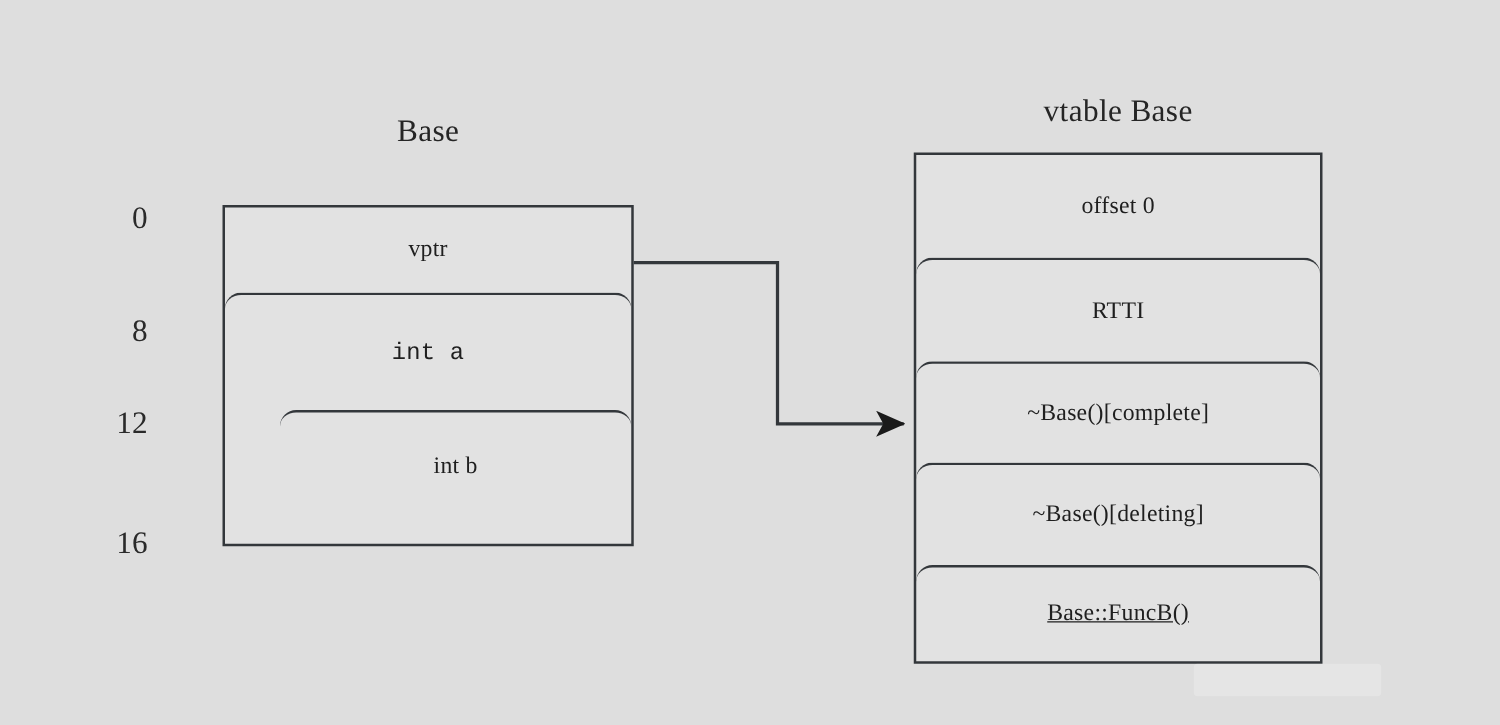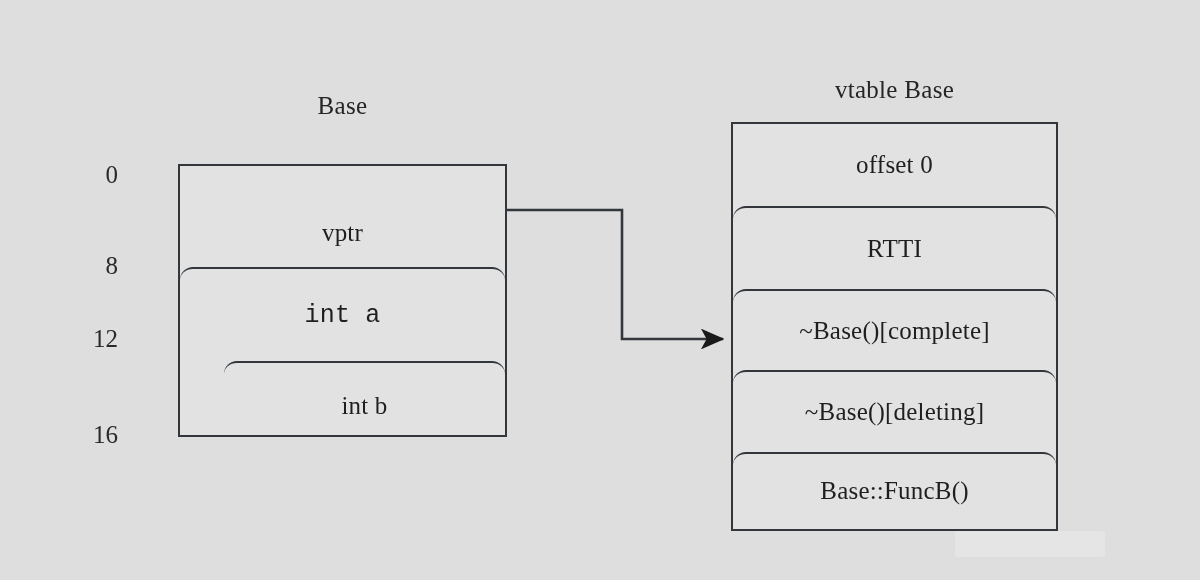--- a/index.html
+++ b/index.html
@@ -38,53 +38,53 @@
     position: absolute;
     border: 2.5px solid #33373b;
     background: #e2e2e2;
     box-sizing: border-box;
   }
   .struct-row {
     box-sizing: border-box;
     display: flex;
     align-items: center;
     justify-content: center;
-    font-size: 25px;
+    font-size: 19px;
     color: #1f1f1f;
     white-space: nowrap;
     letter-spacing: 0.2px;
   }
   .struct-row + .struct-row {
     border-top: 2.5px solid #33373b;
     border-radius: 13px;
   }
 
   
   #object-box {
     left: 178px;
     top: 164px;
     width: 329px;
     height: 273px;
   }
-  #object-box .struct-row.r0 { height: 68px; margin-top: 33px; }
+  #object-box .struct-row.r0 { height: 68px; }
   #object-box .struct-row.r1 { height: 94px; font-family: Liberation Mono, monospace; }
   #object-box .struct-row.r2 { height: 87px; margin-left: 44px; }
 
   
   #vtable-box {
     left: 731px;
     top: 122px;
     width: 327px;
     height: 409px;
   }
   #vtable-box .struct-row.r0 { height: 82px; }
   #vtable-box .struct-row.r1 { height: 83px; }
   #vtable-box .struct-row.r2 { height: 81px; }
   #vtable-box .struct-row.r3 { height: 82px; }
-  #vtable-box .struct-row.r4 { height: 76px; }
+  #vtable-box .struct-row.r4 { height: 76px; text-decoration: underline; }
 
   
   .offset-label {
     position: absolute;
     font-size: 25px;
     color: #2a2a2a;
     text-align: right;
     width: 58px;
     white-space: nowrap;
   }

